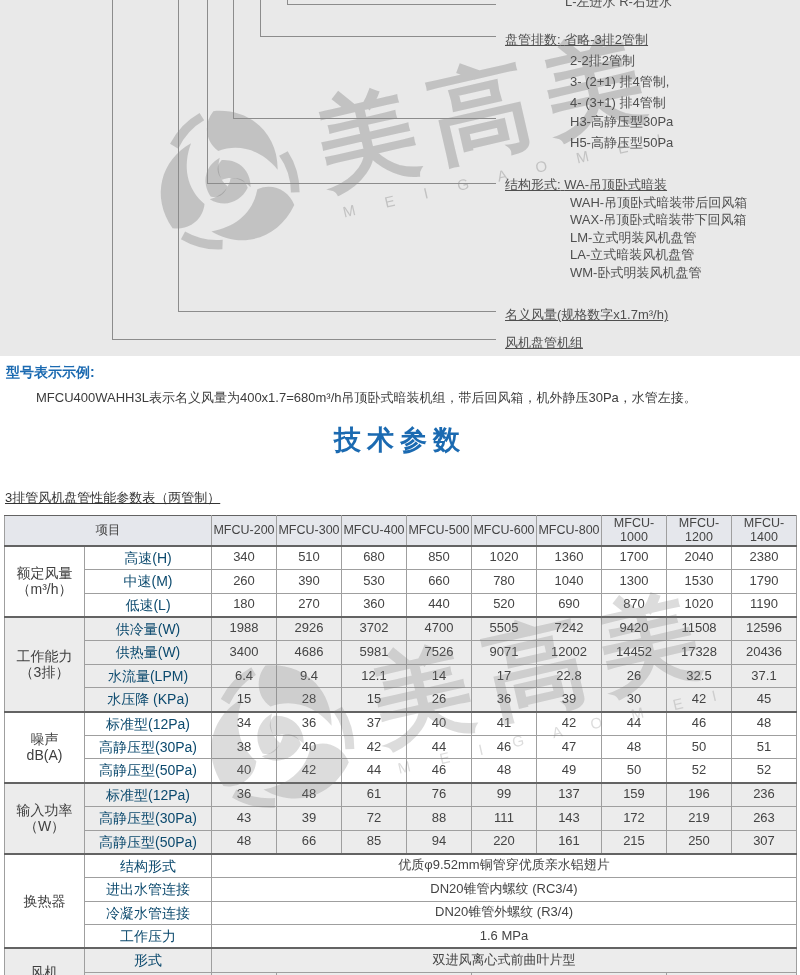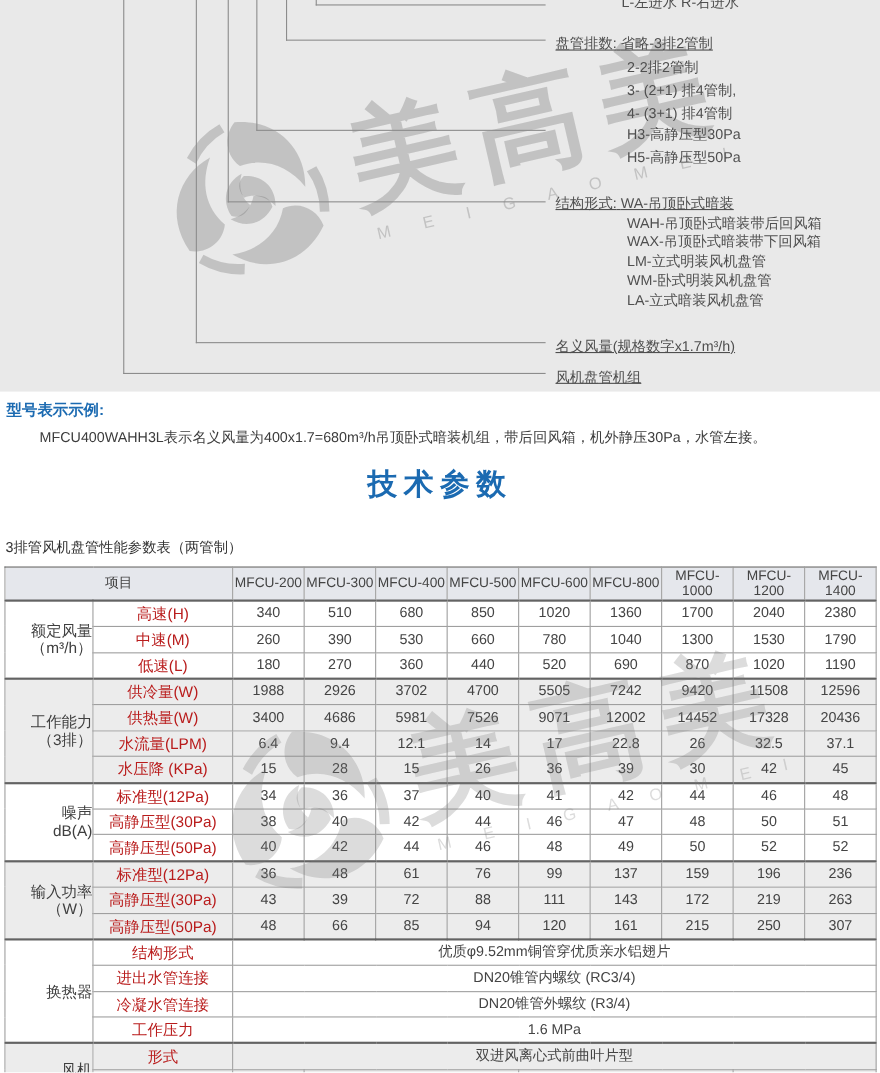--- a/index.html
+++ b/index.html
@@ -19,32 +19,32 @@
   .watermark .wm-text{margin-left:14px;}
   .wm-cn{font-size:100px;font-weight:bold;letter-spacing:16px;line-height:1;white-space:nowrap;}
   .wm-en{font-size:15px;letter-spacing:13px;margin-top:8px;padding-left:10px;white-space:nowrap;}
   #wm-top{left:140px;top:58px;color:rgba(105,105,105,0.30);z-index:1;}
   #wm-table{left:190px;top:612px;color:rgba(120,120,120,0.26);z-index:5;}
 
   
   #example-heading{position:absolute;left:6px;top:364px;color:#1b6ab1;font-size:14px;font-weight:bold;}
   #example-text{position:absolute;left:6px;top:389px;width:780px;color:#3c3c3c;font-size:13px;margin-left:30px;}
   #section-title{position:absolute;left:0;top:422px;width:800px;text-align:center;color:#1b6ab1;font-size:27px;font-weight:bold;letter-spacing:6px;}
-  #table-title{position:absolute;left:5px;top:489px;color:#333;font-size:13px;}
+  #table-title{position:absolute;left:5px;top:489px;color:#333;font-size:13px;text-decoration:underline;}
 
   
   #spec-table{position:absolute;left:4px;top:515px;border-collapse:collapse;table-layout:fixed;width:792px;z-index:3;}
   #spec-table th,#spec-table td{border:1px solid #9f9f9f;padding:0;text-align:center;vertical-align:middle;
       color:#444;font-size:13px;line-height:1.15;overflow:hidden;}
   #spec-table thead th{height:28px;background:#e5e7ec;font-size:12.5px;font-weight:normal;border-bottom:2px solid #636363;border-top:1.5px solid #636363;}
   #spec-table tbody tr{height:23.7px;}
   #spec-table tr.shaded td{background:#ececec;}
   #spec-table tr.gfirst td{border-top:2px solid #636363;}
-  #spec-table td.glabel{font-size:14px;color:#3f3f3f;text-align:right;}
-  #spec-table td.sublabel{font-size:14px;color:#b91c1c;}
+  #spec-table td.glabel{font-size:14px;color:#3f3f3f;}
+  #spec-table td.sublabel{font-size:14px;color:#0c4a6e;}
 </style>
 </head>
 <body>
 
 <div id="page">
 
   <div id="model-area">
     <div class="watermark" id="wm-top">
       <span>
         <svg width="165" height="165" viewBox="0 0 120 120" aria-hidden="true">
@@ -78,22 +78,22 @@
         <div class="branch" style="top: 111px; line-height: 21px;">
           <div class="cont">H3-高静压型30Pa</div>
           <div class="cont">H5-高静压型50Pa</div>
         </div>
         <div class="connector" style="left: 207px; top: -10px; height: 193px; width: 288px;"></div>
         <div class="branch" style="top: 176px; line-height: 17.5px;">
           <div class="first-line"><span>结构形式:</span> <span>WA-吊顶卧式暗装</span></div>
           <div class="cont">WAH-吊顶卧式暗装带后回风箱</div>
           <div class="cont">WAX-吊顶卧式暗装带下回风箱</div>
           <div class="cont">LM-立式明装风机盘管</div>
+          <div class="cont">LA-立式暗装风机盘管</div>
           <div class="cont">WM-卧式明装风机盘管</div>
-          <div class="cont">LA-立式暗装风机盘管</div>
         </div>
         <div class="connector" style="left: 178px; top: -10px; height: 321px; width: 317px;"></div>
         <div class="branch" style="top: 304px; line-height: 21px; text-align: right;">
           <div class="first-line"><span>名义风量(规格数字x1.7m³/h)</span></div>
         </div>
         <div class="connector" style="left: 112px; top: -10px; height: 349px; width: 383px;"></div>
         <div class="branch" style="top: 332px; line-height: 21px;">
           <div class="first-line"><span>风机盘管机组</span></div>
         </div>
       </div>
@@ -294,21 +294,21 @@
           <td>172</td>
           <td>219</td>
           <td>263</td>
         </tr>
         <tr class="shaded">
           <td class="sublabel">高静压型(50Pa)</td>
           <td>48</td>
           <td>66</td>
           <td>85</td>
           <td>94</td>
-          <td>120</td>
+          <td>220</td>
           <td>161</td>
           <td>215</td>
           <td>250</td>
           <td>307</td>
         </tr>
         <tr class=" gfirst">
           <td class="glabel" rowspan="4">
             <div>换热器</div>
           </td>
           <td class="sublabel">结构形式</td>

